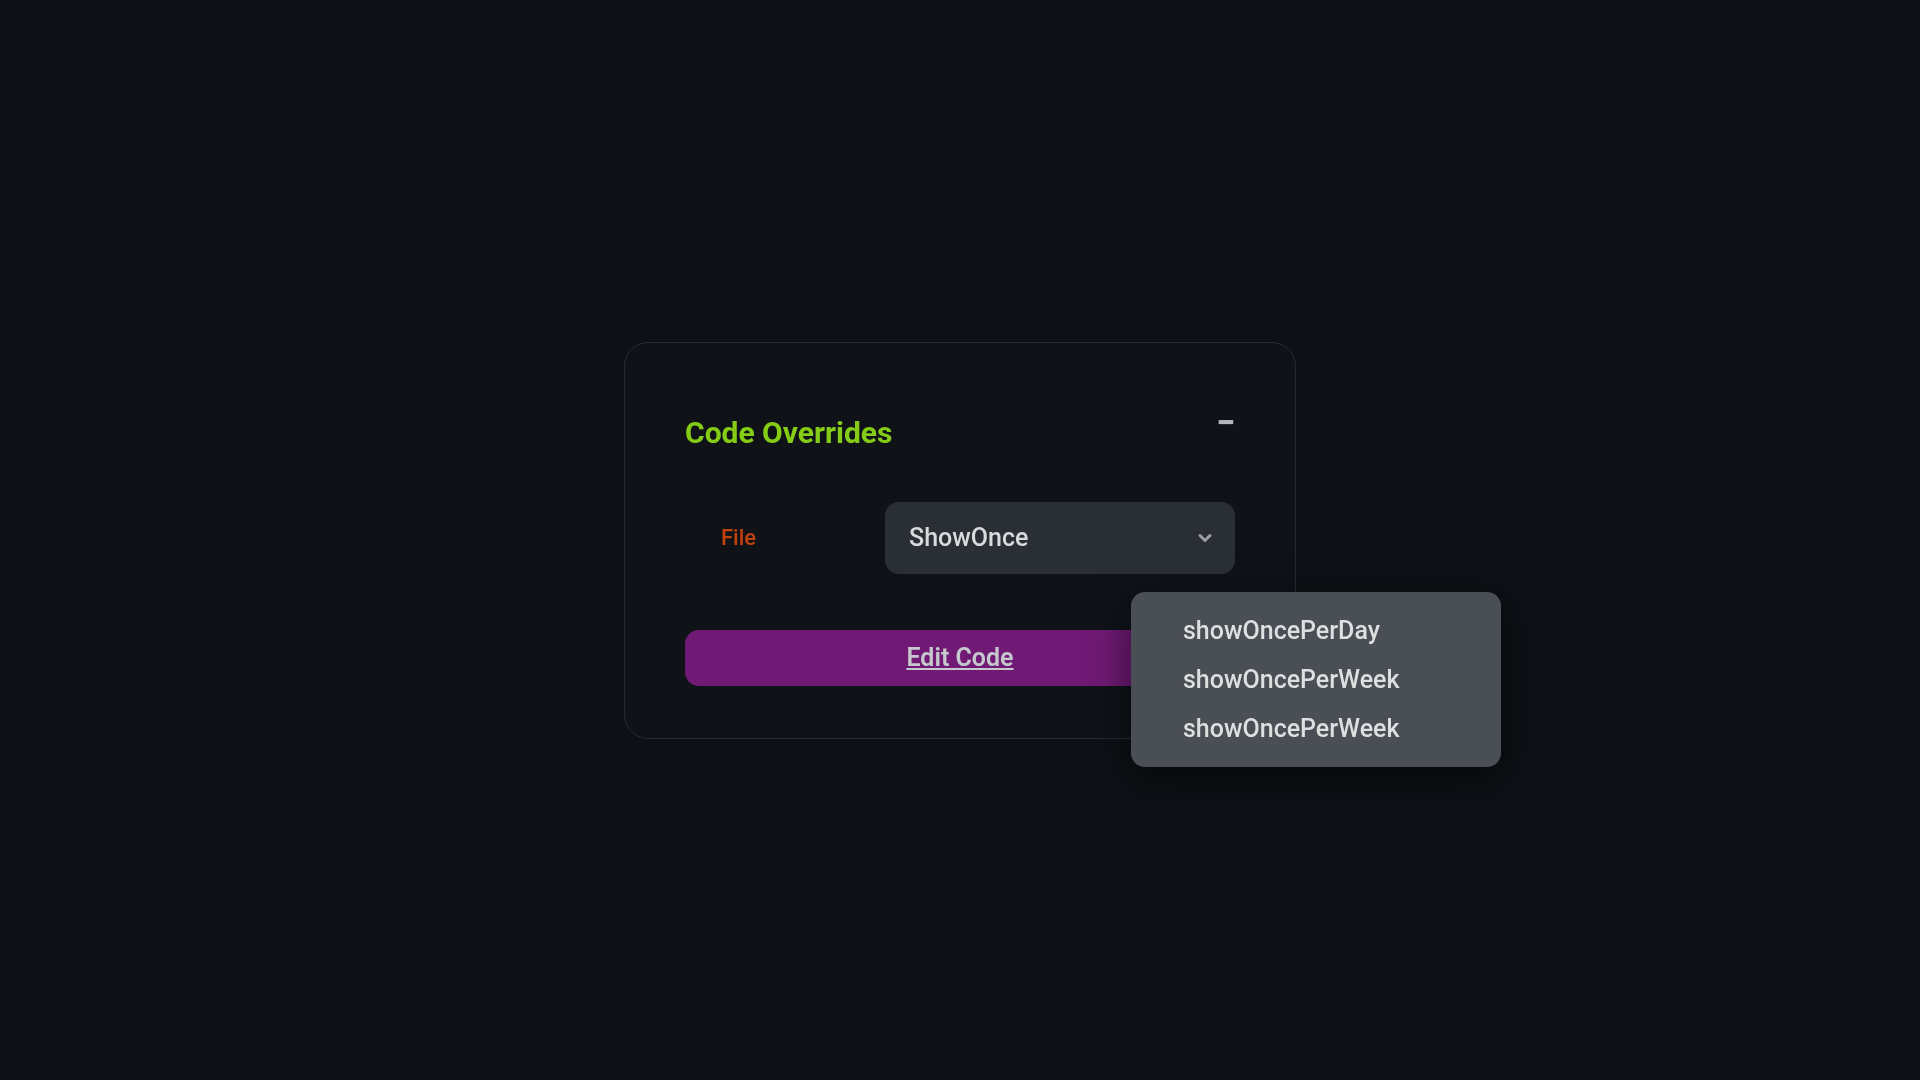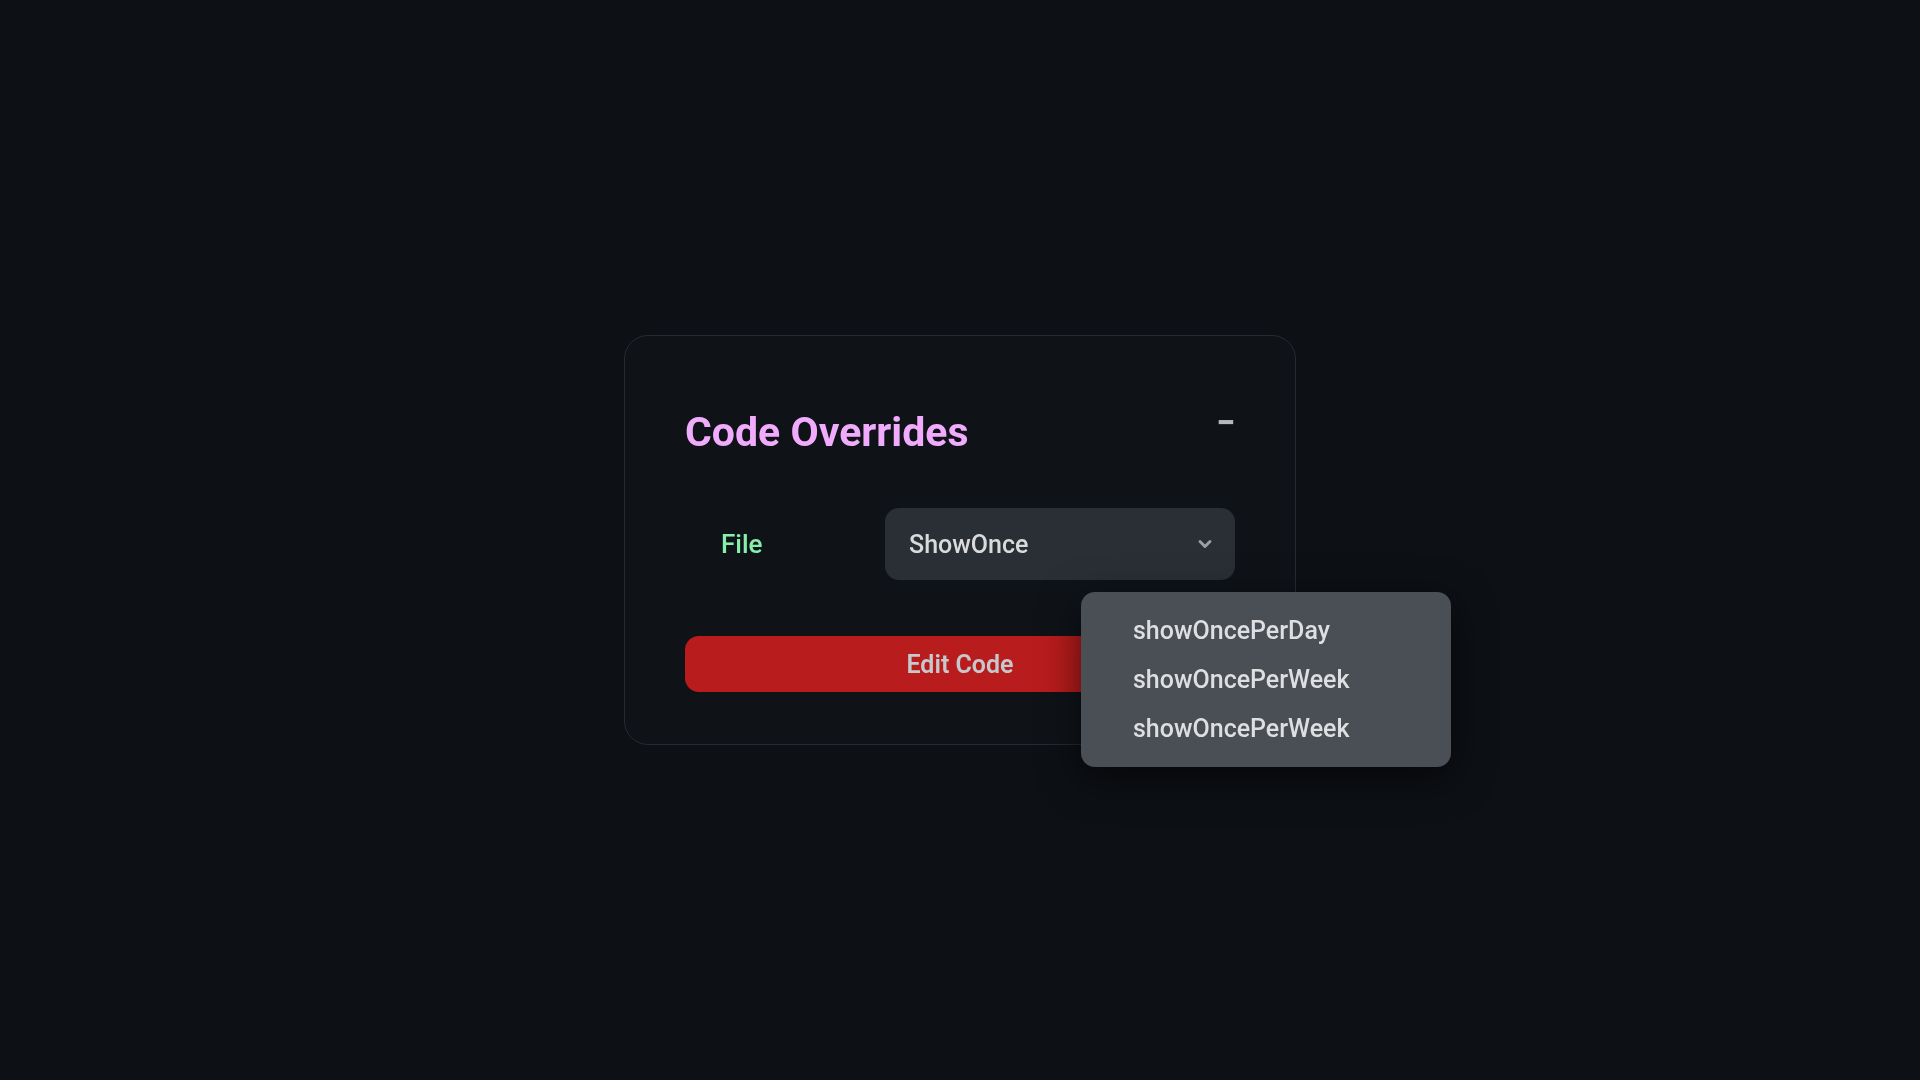--- a/index.html
+++ b/index.html
@@ -29,43 +29,43 @@
     }
 
     .panel-header {
       display: flex;
       justify-content: space-between;
       align-items: center;
       margin-bottom: 52px;
     }
 
     .panel-title {
-      color: #f0abfc;
-      font-size: 41px;
+      color: #84cc16;
+      font-size: 30px;
       font-weight: 700;
       margin-top: 20px;
     }
 
     .minus-icon {
       color: #b5b8bc;
       font-size: 34px;
       font-weight: 800;
       cursor: pointer;
       line-height: 1;
     }
 
     .form-row {
       display: flex;
       align-items: center;
       margin-bottom: 36px;
     }
 
     .form-label {
-      color: #86efac;
-      font-size: 26px;
+      color: #c2410c;
+      font-size: 22px;
       font-weight: 500;
       width: 200px;
       padding-left: 36px;
     }
 
     .select-field {
       flex: 1;
       height: 72px;
       background: #2a2f36;
       border: none;
@@ -99,28 +99,29 @@
 
     .chevron-icon svg {
       width: 20px;
       height: 20px;
       display: block;
     }
 
     .edit-button {
       width: 100%;
       height: 56px;
-      background: #b91c1c;
+      background: #701a75;
       border: none;
       border-radius: 14px;
       color: #c5c8cc;
       font-size: 25px;
       font-weight: 600;
       cursor: pointer;
       margin-top: 20px;
+      text-decoration: underline;
     }
 
     .dropdown-menu {
       position: absolute;
       background: #4a4e55;
       border-radius: 14px;
       padding: 14px 0;
       box-shadow: 0 10px 40px rgba(0, 0, 0, 0.6);
       min-width: 370px;
     }
@@ -166,21 +167,21 @@
             <polyline points="6 9 12 15 18 9"></polyline>
           </svg>
       </span>
     </div>
   </div>
 
 
   <button class="edit-button">Edit Code</button>
 </div>
 
-<div class="dropdown-menu" id="dropdown" style="left: 1081px; top: 591.5px;">
+<div class="dropdown-menu" id="dropdown" style="left: 1131px; top: 591.5px;">
     <div class="dropdown-item">
       <span class="check-slot"></span>
       <span>showOncePerDay</span>
     </div>
     <div class="dropdown-item">
       <span class="check-slot"></span>
       <span>showOncePerWeek</span>
     </div>
     <div class="dropdown-item">
       <span class="check-slot"></span>

